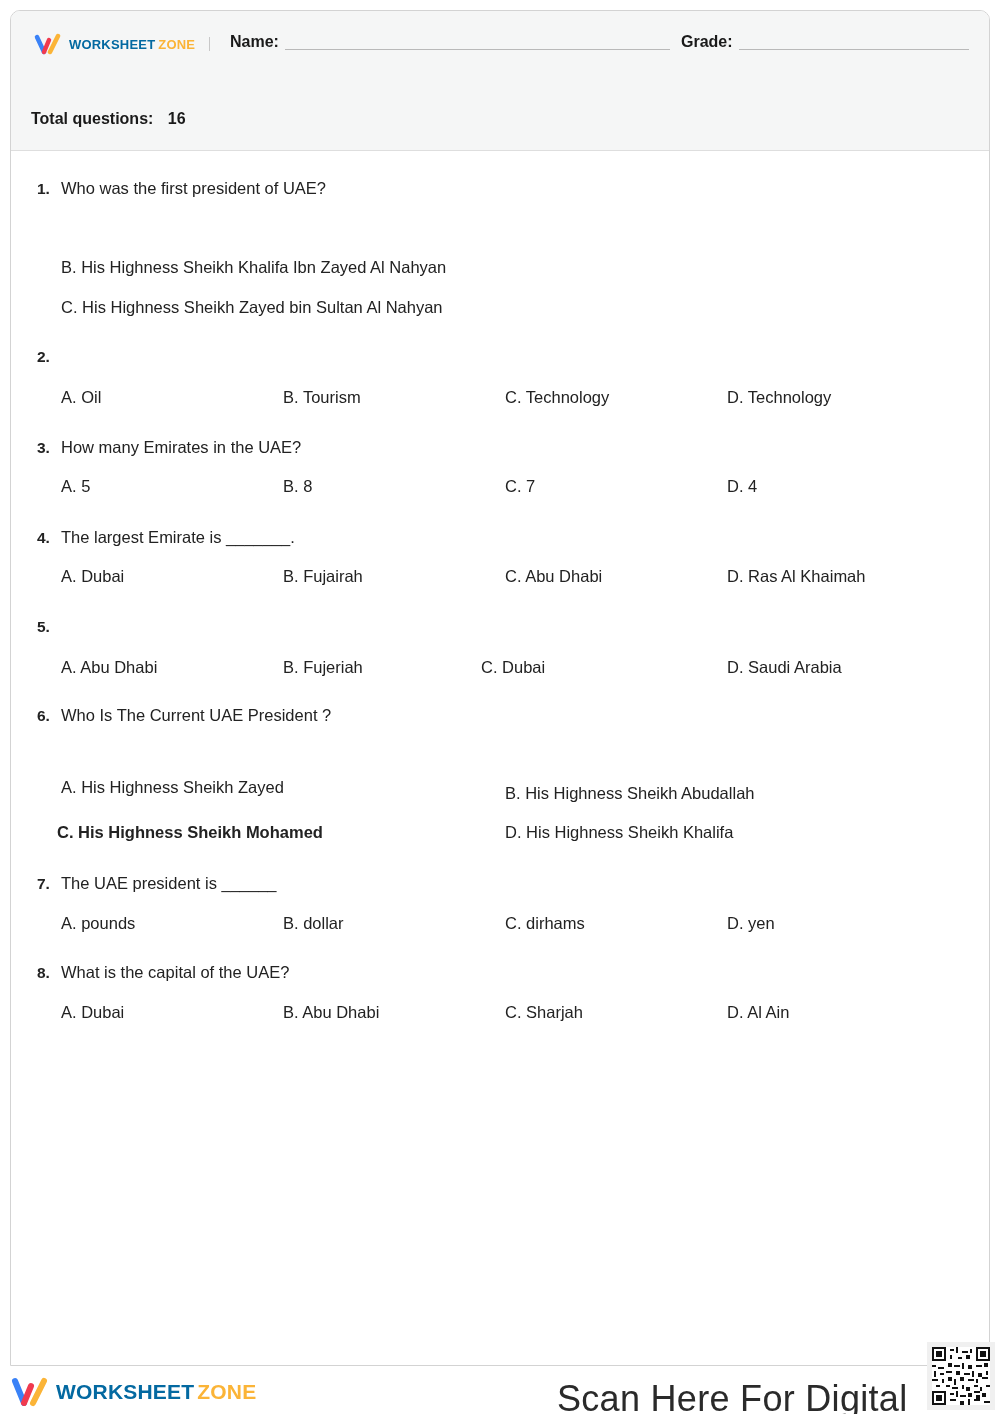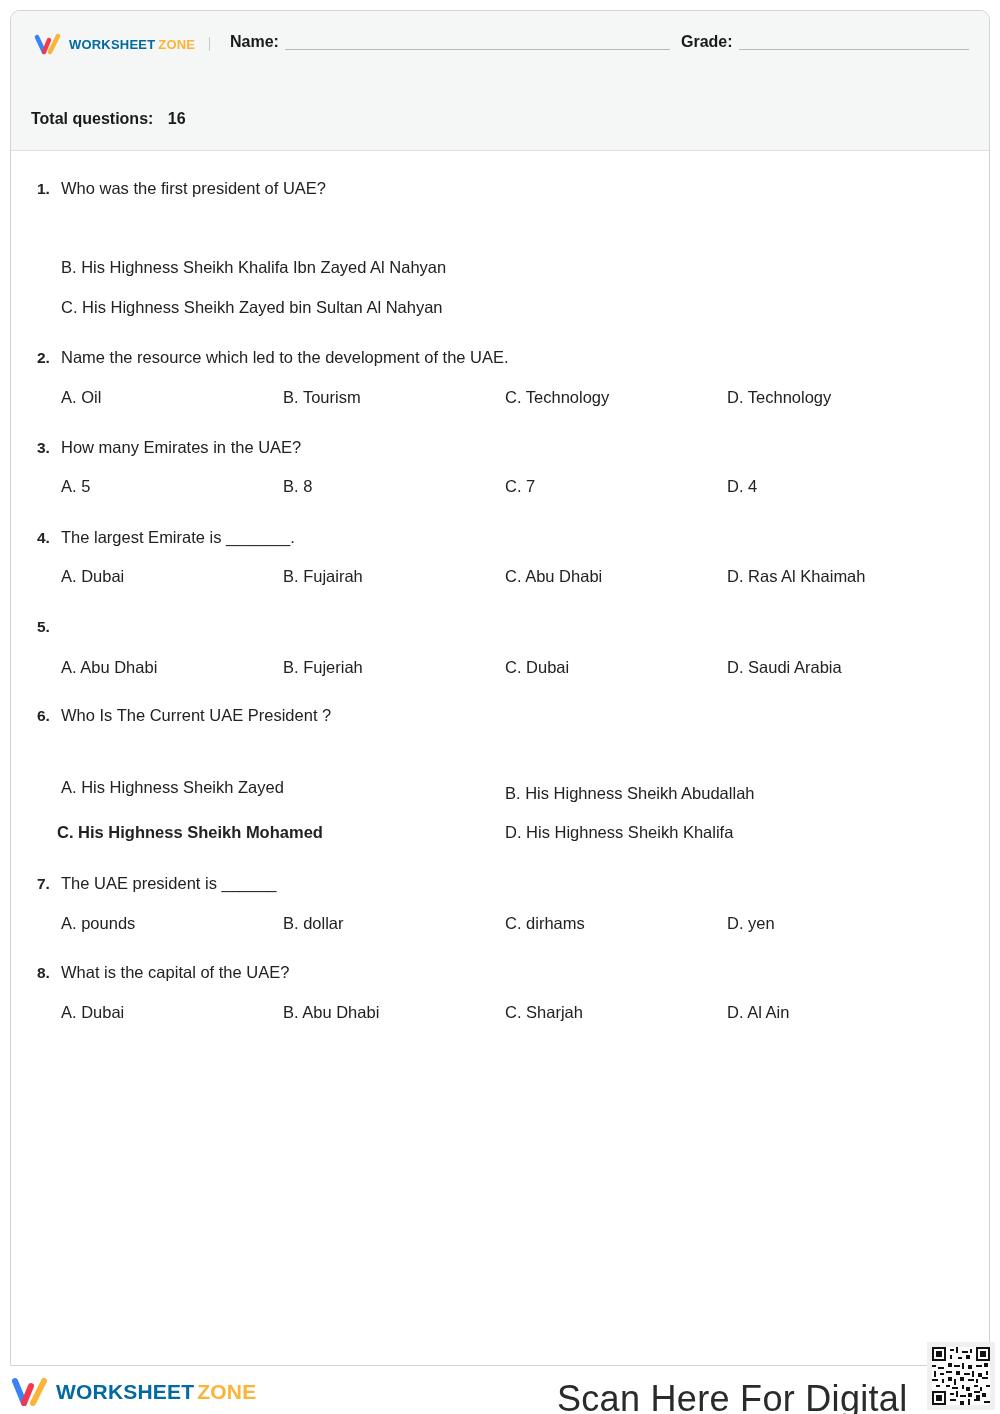--- a/index.html
+++ b/index.html
@@ -85,21 +85,20 @@
           <span class="q-num">1.</span>
           <span>Who was the first president of UAE?</span>
         </div>
       <span class="opt" style="left:24px; top:79px;">B. His Highness Sheikh Khalifa Ibn Zayed Al Nahyan</span>
       <span class="opt" style="left:24px; top:119px;">C. His Highness Sheikh Zayed bin Sultan Al Nahyan</span>
     </div>
 
     <div class="q" style="top:172px; height:60px;">
       <div class="q-head">
           <span class="q-num">2.</span>
-          <span>Name the resource which led to the development of the UAE.</span>
         </div>
       <span class="opt" style="left:24px; top:40px;">A. Oil</span>
       <span class="opt" style="left:246px; top:40px;">B. Tourism</span>
       <span class="opt" style="left:468px; top:40px;">C. Technology</span>
       <span class="opt" style="left:690px; top:40px;">D. Technology</span>
     </div>
 
     <div class="q" style="top:262px; height:60px;">
       <div class="q-head">
           <span class="q-num">3.</span>
@@ -121,21 +120,21 @@
       <span class="opt" style="left:468px; top:39px;">C. Abu Dhabi</span>
       <span class="opt" style="left:690px; top:39px;">D. Ras Al Khaimah</span>
     </div>
 
     <div class="q" style="top:442px; height:60px;">
       <div class="q-head">
           <span class="q-num">5.</span>
         </div>
       <span class="opt" style="left:24px; top:40px;">A. Abu Dhabi</span>
       <span class="opt" style="left:246px; top:40px;">B. Fujeriah</span>
-      <span class="opt" style="left:468px; top:40px;">C. Dubai</span>
+      <span class="opt" style="left:444px; top:40px;">C. Dubai</span>
       <span class="opt" style="left:690px; top:40px;">D. Saudi Arabia</span>
     </div>
 
     <div class="q" style="top:530px; height:140px;">
       <div class="q-head">
           <span class="q-num">6.</span>
           <span>Who Is The Current UAE President ?</span>
         </div>
       <span class="opt" style="left:24px; top:72px;">A. His Highness Sheikh Zayed</span>
       <span class="opt" style="left:468px; top:78px;">B. His Highness Sheikh Abudallah</span>

